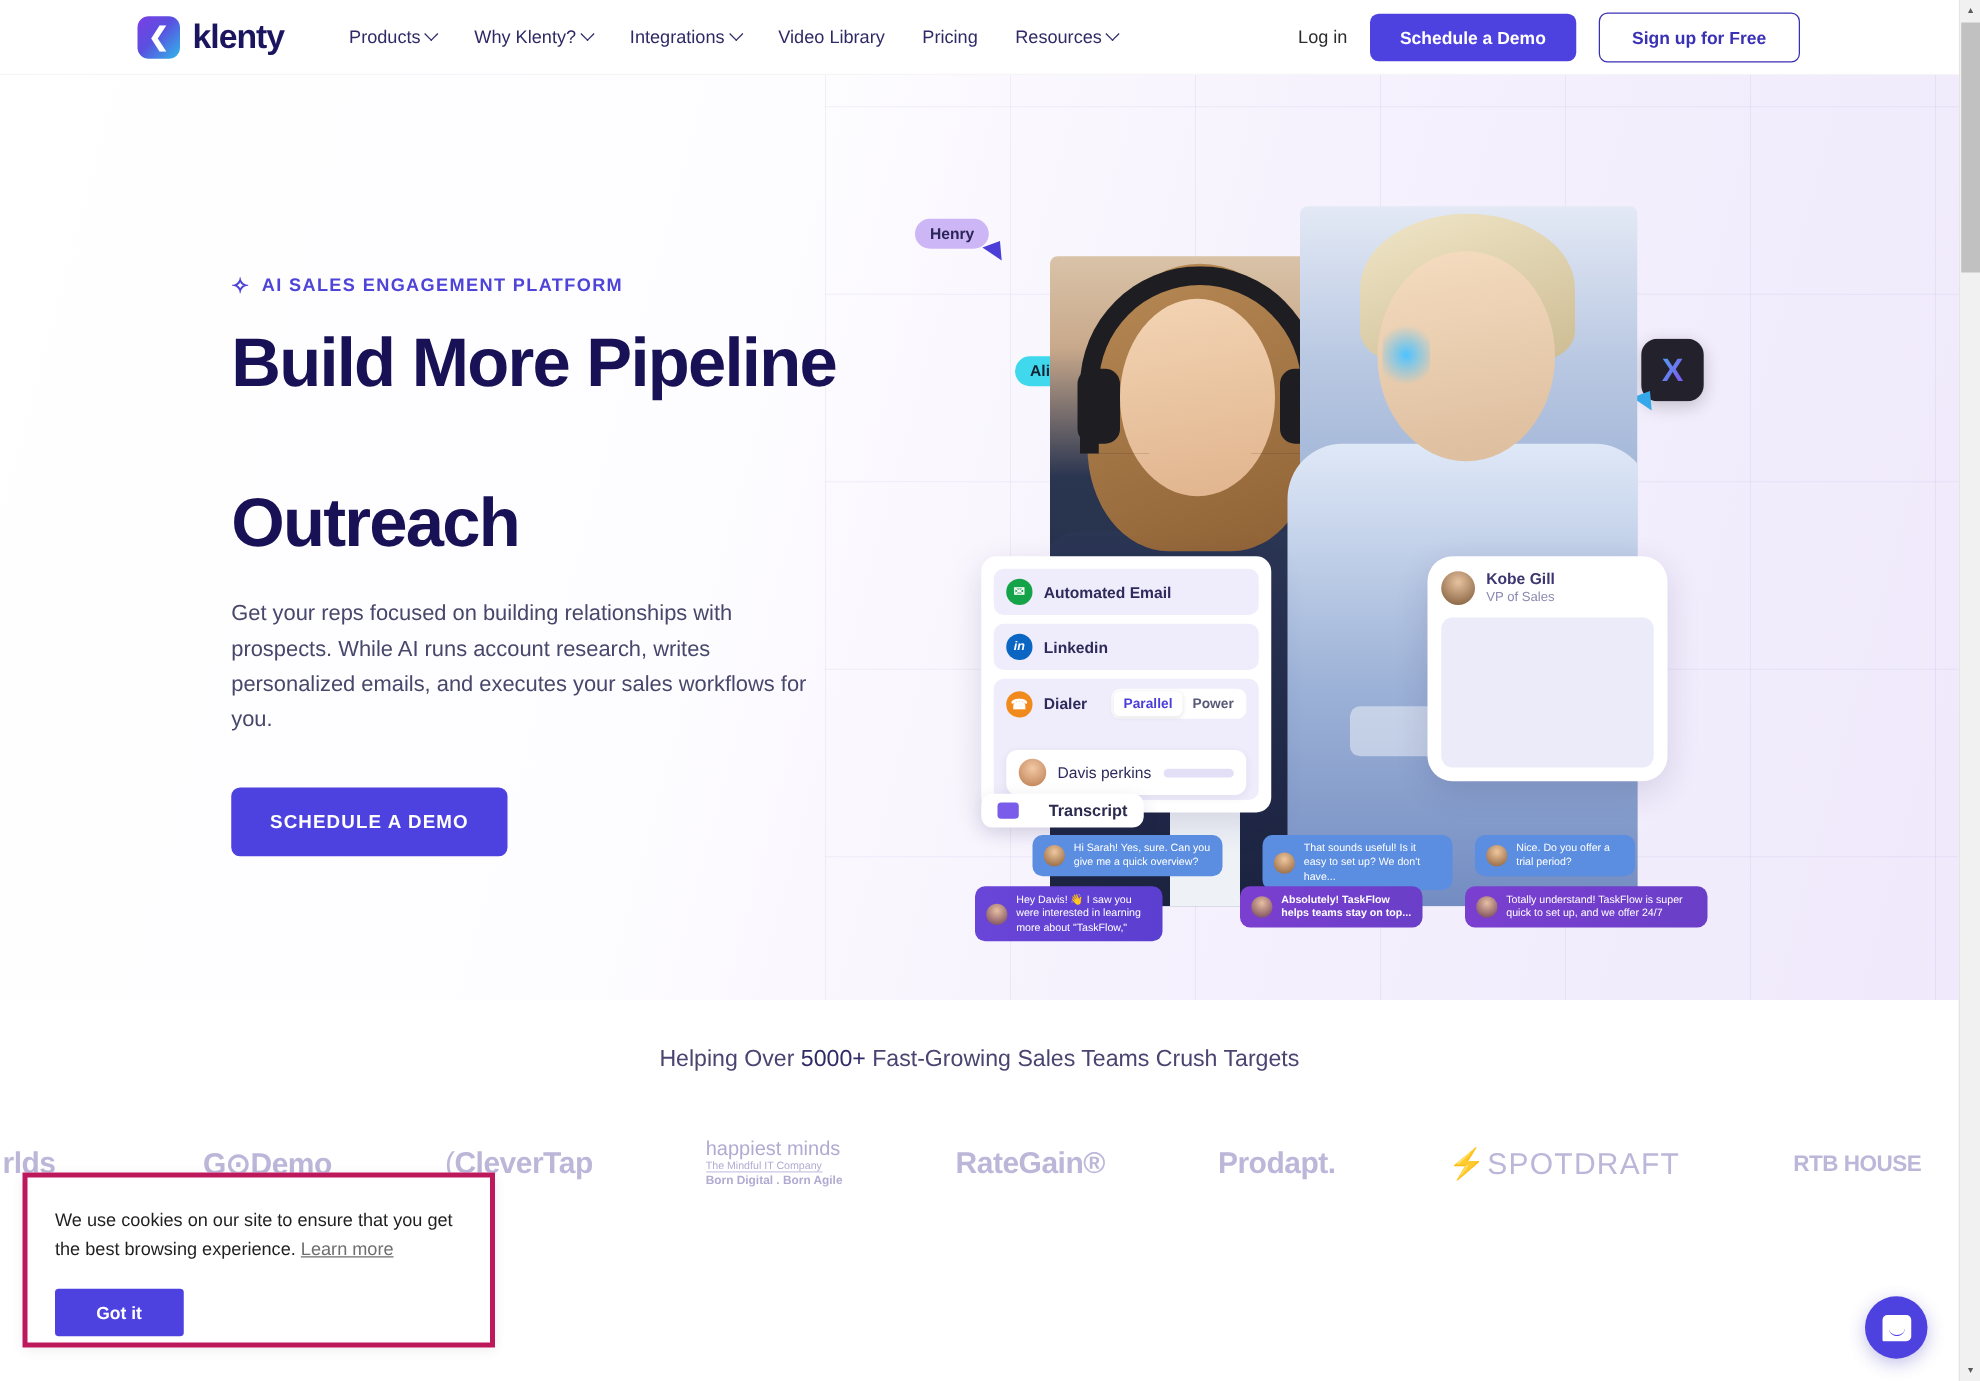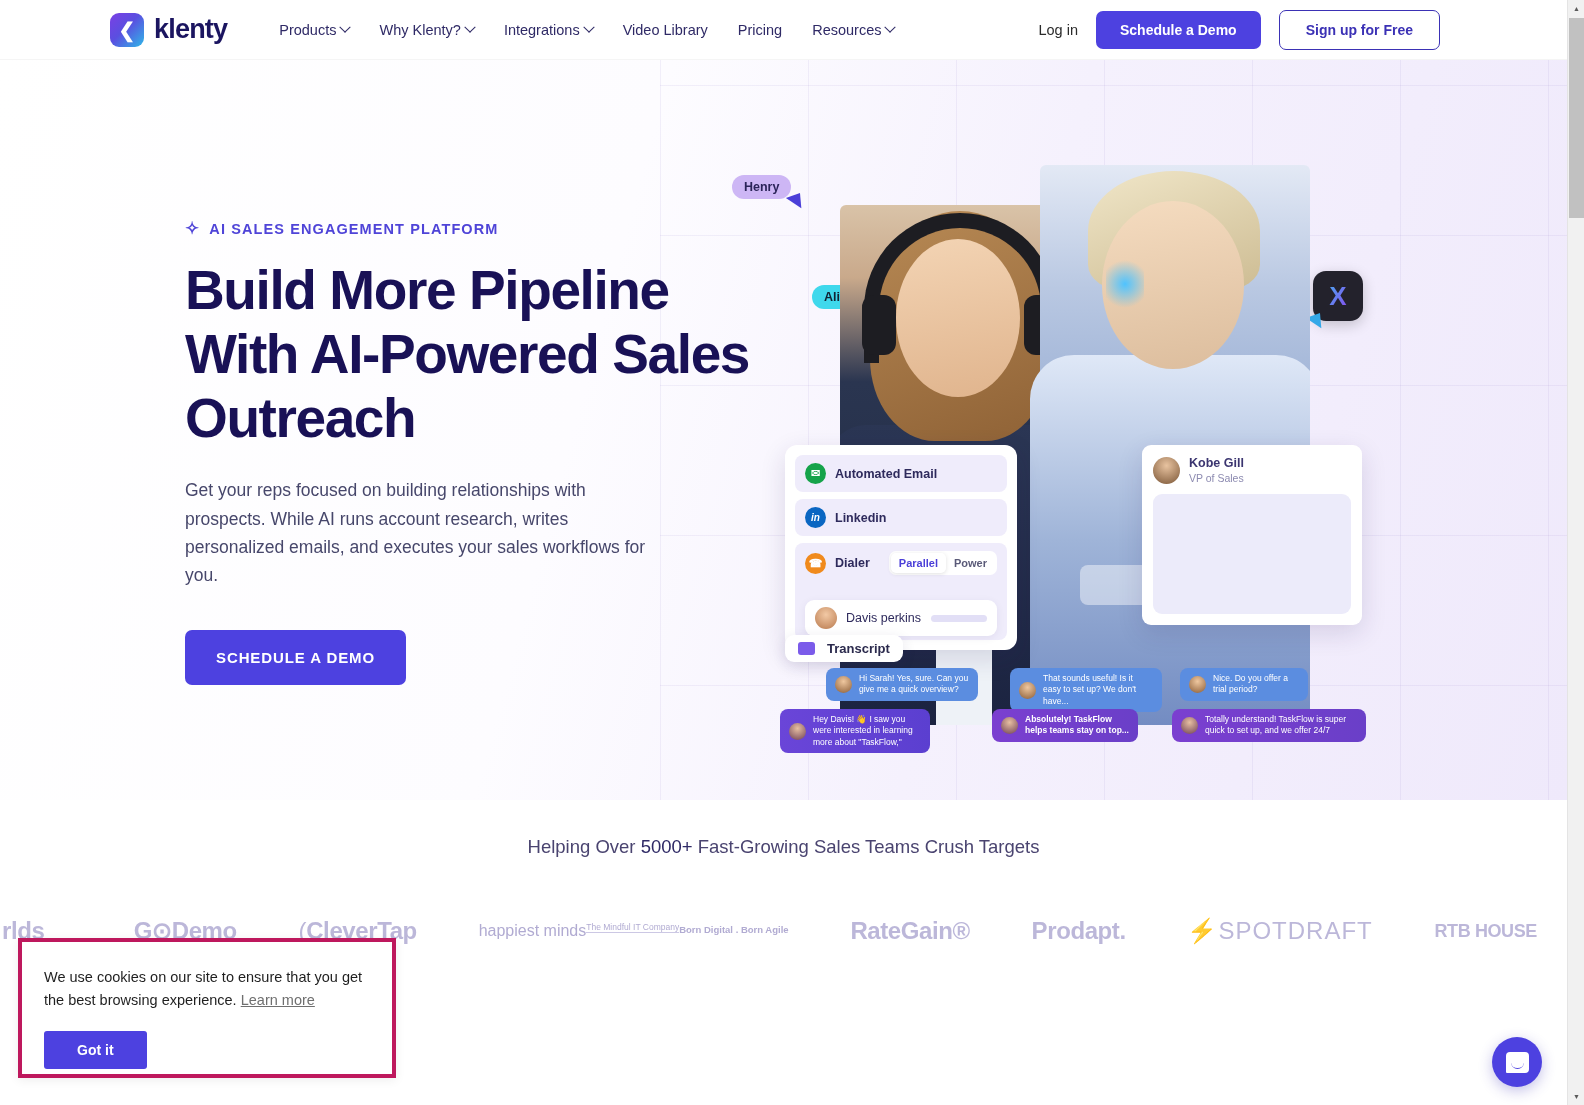--- a/index.html
+++ b/index.html
@@ -196,36 +196,36 @@
   .ch-sub {
     display:flex; align-items:center; gap:9px; background:#ffffff; border-radius:9px;
     padding:7px 10px; margin:0 6px 4px 6px; box-shadow:0 2px 8px rgba(40,30,90,0.07);
   }
   .avatar-sm { width:22px; height:22px; border-radius:50%; flex:none;
                background: radial-gradient(circle at 50% 35%, #f2c9a5, #b97a4e); }
   .bar-ghost { margin-left:auto; width:56px; height:7px; border-radius:4px; background:#e2dff6; }
 
   
   .card-kobe {
-    position:absolute; left:482px; top:385px; width:220px; height:180px;
-    background:#fff; border-radius:9px; padding:11px;
+    position:absolute; left:482px; top:385px; width:192px; height:180px;
+    background:#fff; border-radius:20px; padding:11px;
     box-shadow:0 8px 26px rgba(40,30,90,0.14); z-index:8;
   }
   .kobe-head { display:flex; align-items:center; gap:9px; }
   .avatar-kobe { width:27px; height:27px; border-radius:50%; flex:none;
                  background: radial-gradient(circle at 50% 32%, #e8c3a0, #7a5535); }
   .kobe-name { font-size:12.5px; font-weight:700; color:#3b3570; line-height:1.25; }
   .kobe-role { font-size:10.5px; color:#8c8ab0; line-height:1.25; }
   .kobe-body { margin-top:9px; height:120px; border-radius:9px; background:#ecebfa; }
 
   
   .transcript-pill {
     position:absolute; left:125px; top:575px; z-index:9;
     background:#fff; border-radius:9px; padding:6px 13px;
-    display:flex; align-items:center; gap:12px;
+    display:flex; align-items:center; gap:24px;
     box-shadow:0 4px 14px rgba(40,30,90,0.12);
   }
   .tr-ico { width:17px; height:13px; border-radius:3px; background:#7b5bea; flex:none; }
   .tr-label { font-size:13px; font-weight:600; color:#2b2a4d; }
 
   .bubbles { position:absolute; left:120px; top:608px; width:740px; z-index:9; }
   .brow { position:relative; height:32px; }
   .bubble {
     position:absolute; display:flex; align-items:center; gap:7px;
     border-radius:8px; padding:5px 9px; color:#fff; font-size:8.5px; line-height:1.35;
@@ -245,21 +245,21 @@
   .logos-title b { font-weight:400; color:#2f2a66; }
   .logos-row {
     position:absolute; top:96px; left:0; width:1567px; height:70px;
     display:flex; align-items:center; justify-content:space-between; padding:0 10px;
   }
   .logo-item {
     color:#b9b4d8; font-size:24px; font-weight:700; letter-spacing:-0.4px;
     white-space:nowrap; opacity:0.95;
   }
   .logo-clip { overflow:hidden; width:70px; }
-  .hm { display:flex; flex-direction:row; align-items:flex-start; line-height:1.05;text-align:center; }
+  .hm { display:flex; flex-direction:column; align-items:flex-start; line-height:1.05;text-align:center; }
   .hm-1 { font-size:16px; font-weight:500; color:#b1abd2; }
   .hm-2 { font-size:8.5px; font-weight:500; color:#b1abd2; border-bottom:1px solid #ccc8e4; }
   .hm-3 { font-size:9.5px; font-weight:600; color:#b1abd2; margin-top:2px; }
 
   
   .cookie {
     position:absolute; left:18px; top:938px; width:378px; height:140px;
     background:#fff; border:4px solid #be185d; z-index:70;
     box-shadow:0 2px 10px rgba(0,0,0,0.07);
     padding:24px 22px 0 22px;
@@ -329,21 +329,21 @@
   <div class="hero">
     <div class="hero-grid"></div>
 
     <div class="hero-left">
       <div class="eyebrow">
         <span class="sparkle">✧</span>
         <span>AI SALES ENGAGEMENT PLATFORM</span>
       </div>
       <h1 class="hero-title">
         <span>Build More Pipeline</span><br>
-        <span>With AI-Powered Sales</span><br>
+        <br>
         <span>Outreach</span>
       </h1>
       <p class="hero-sub">Get your reps focused on building relationships with prospects. While AI runs account research, writes personalized emails, and executes your sales workflows for you.</p>
       <button class="btn-hero">SCHEDULE A DEMO</button>
     </div>
 
     <div class="hero-art">
 
       <div class="tag tag-henry">Henry</div>
       <div class="cursor cur-henry"></div>

